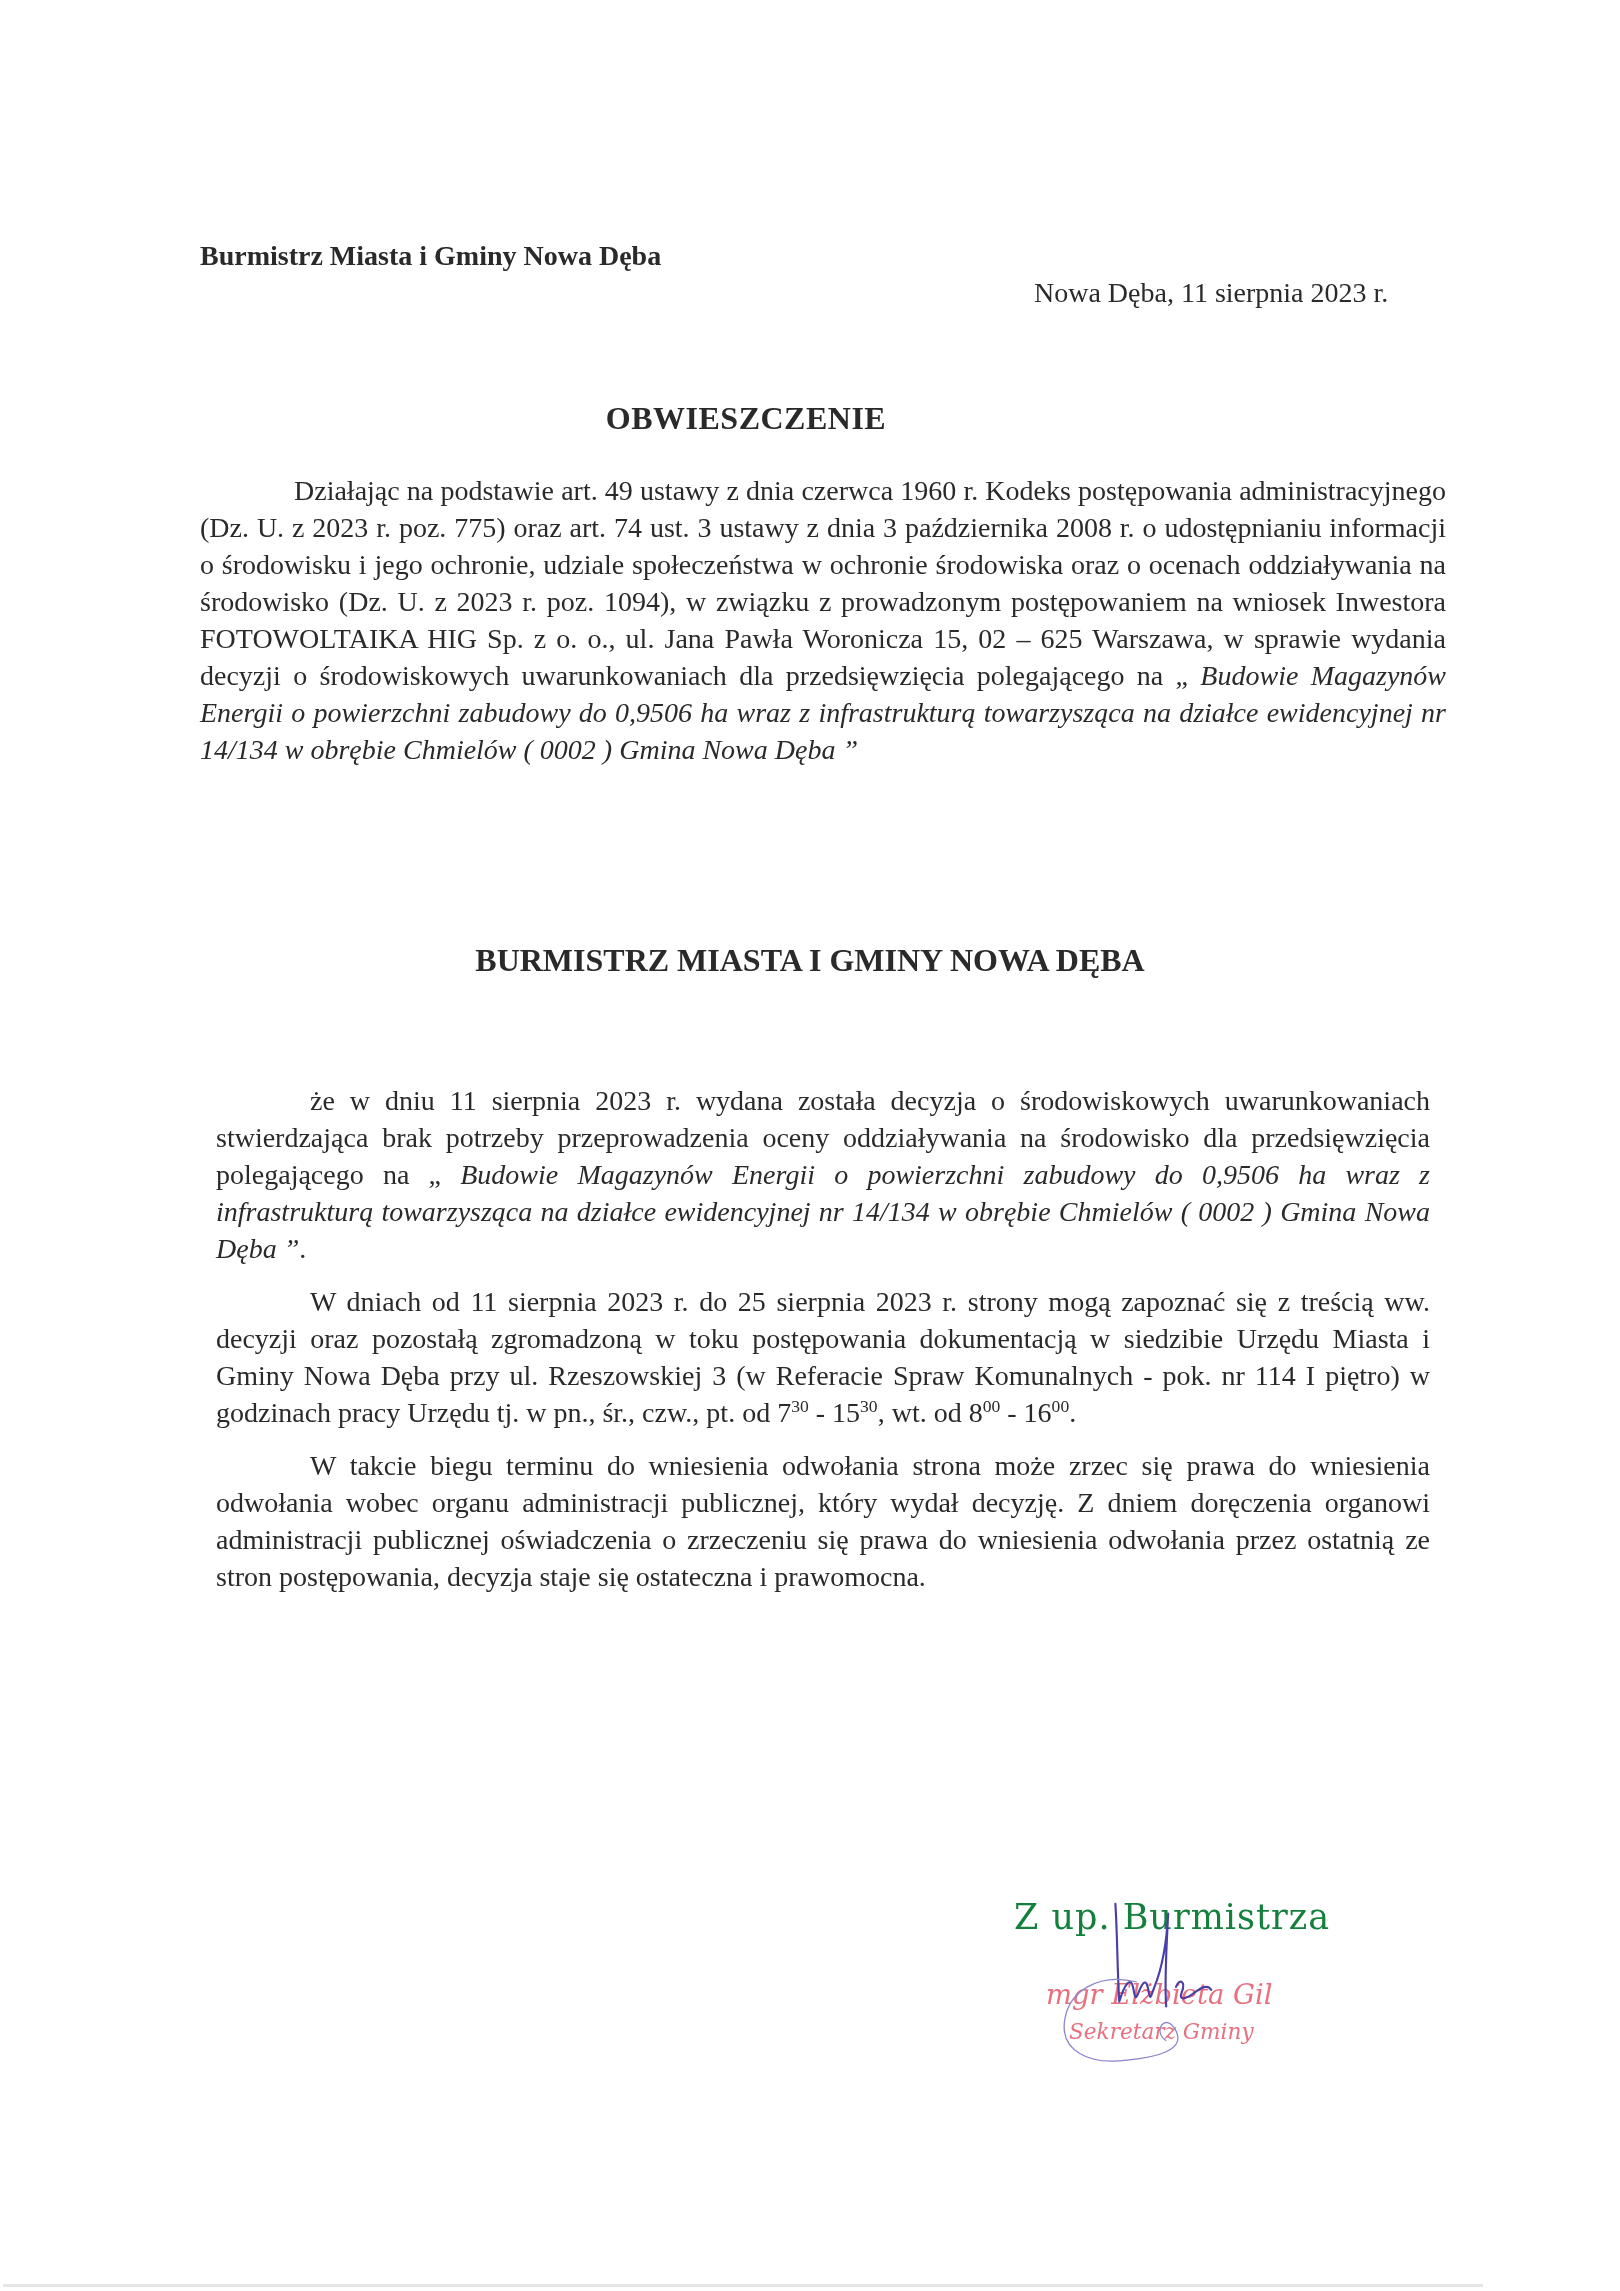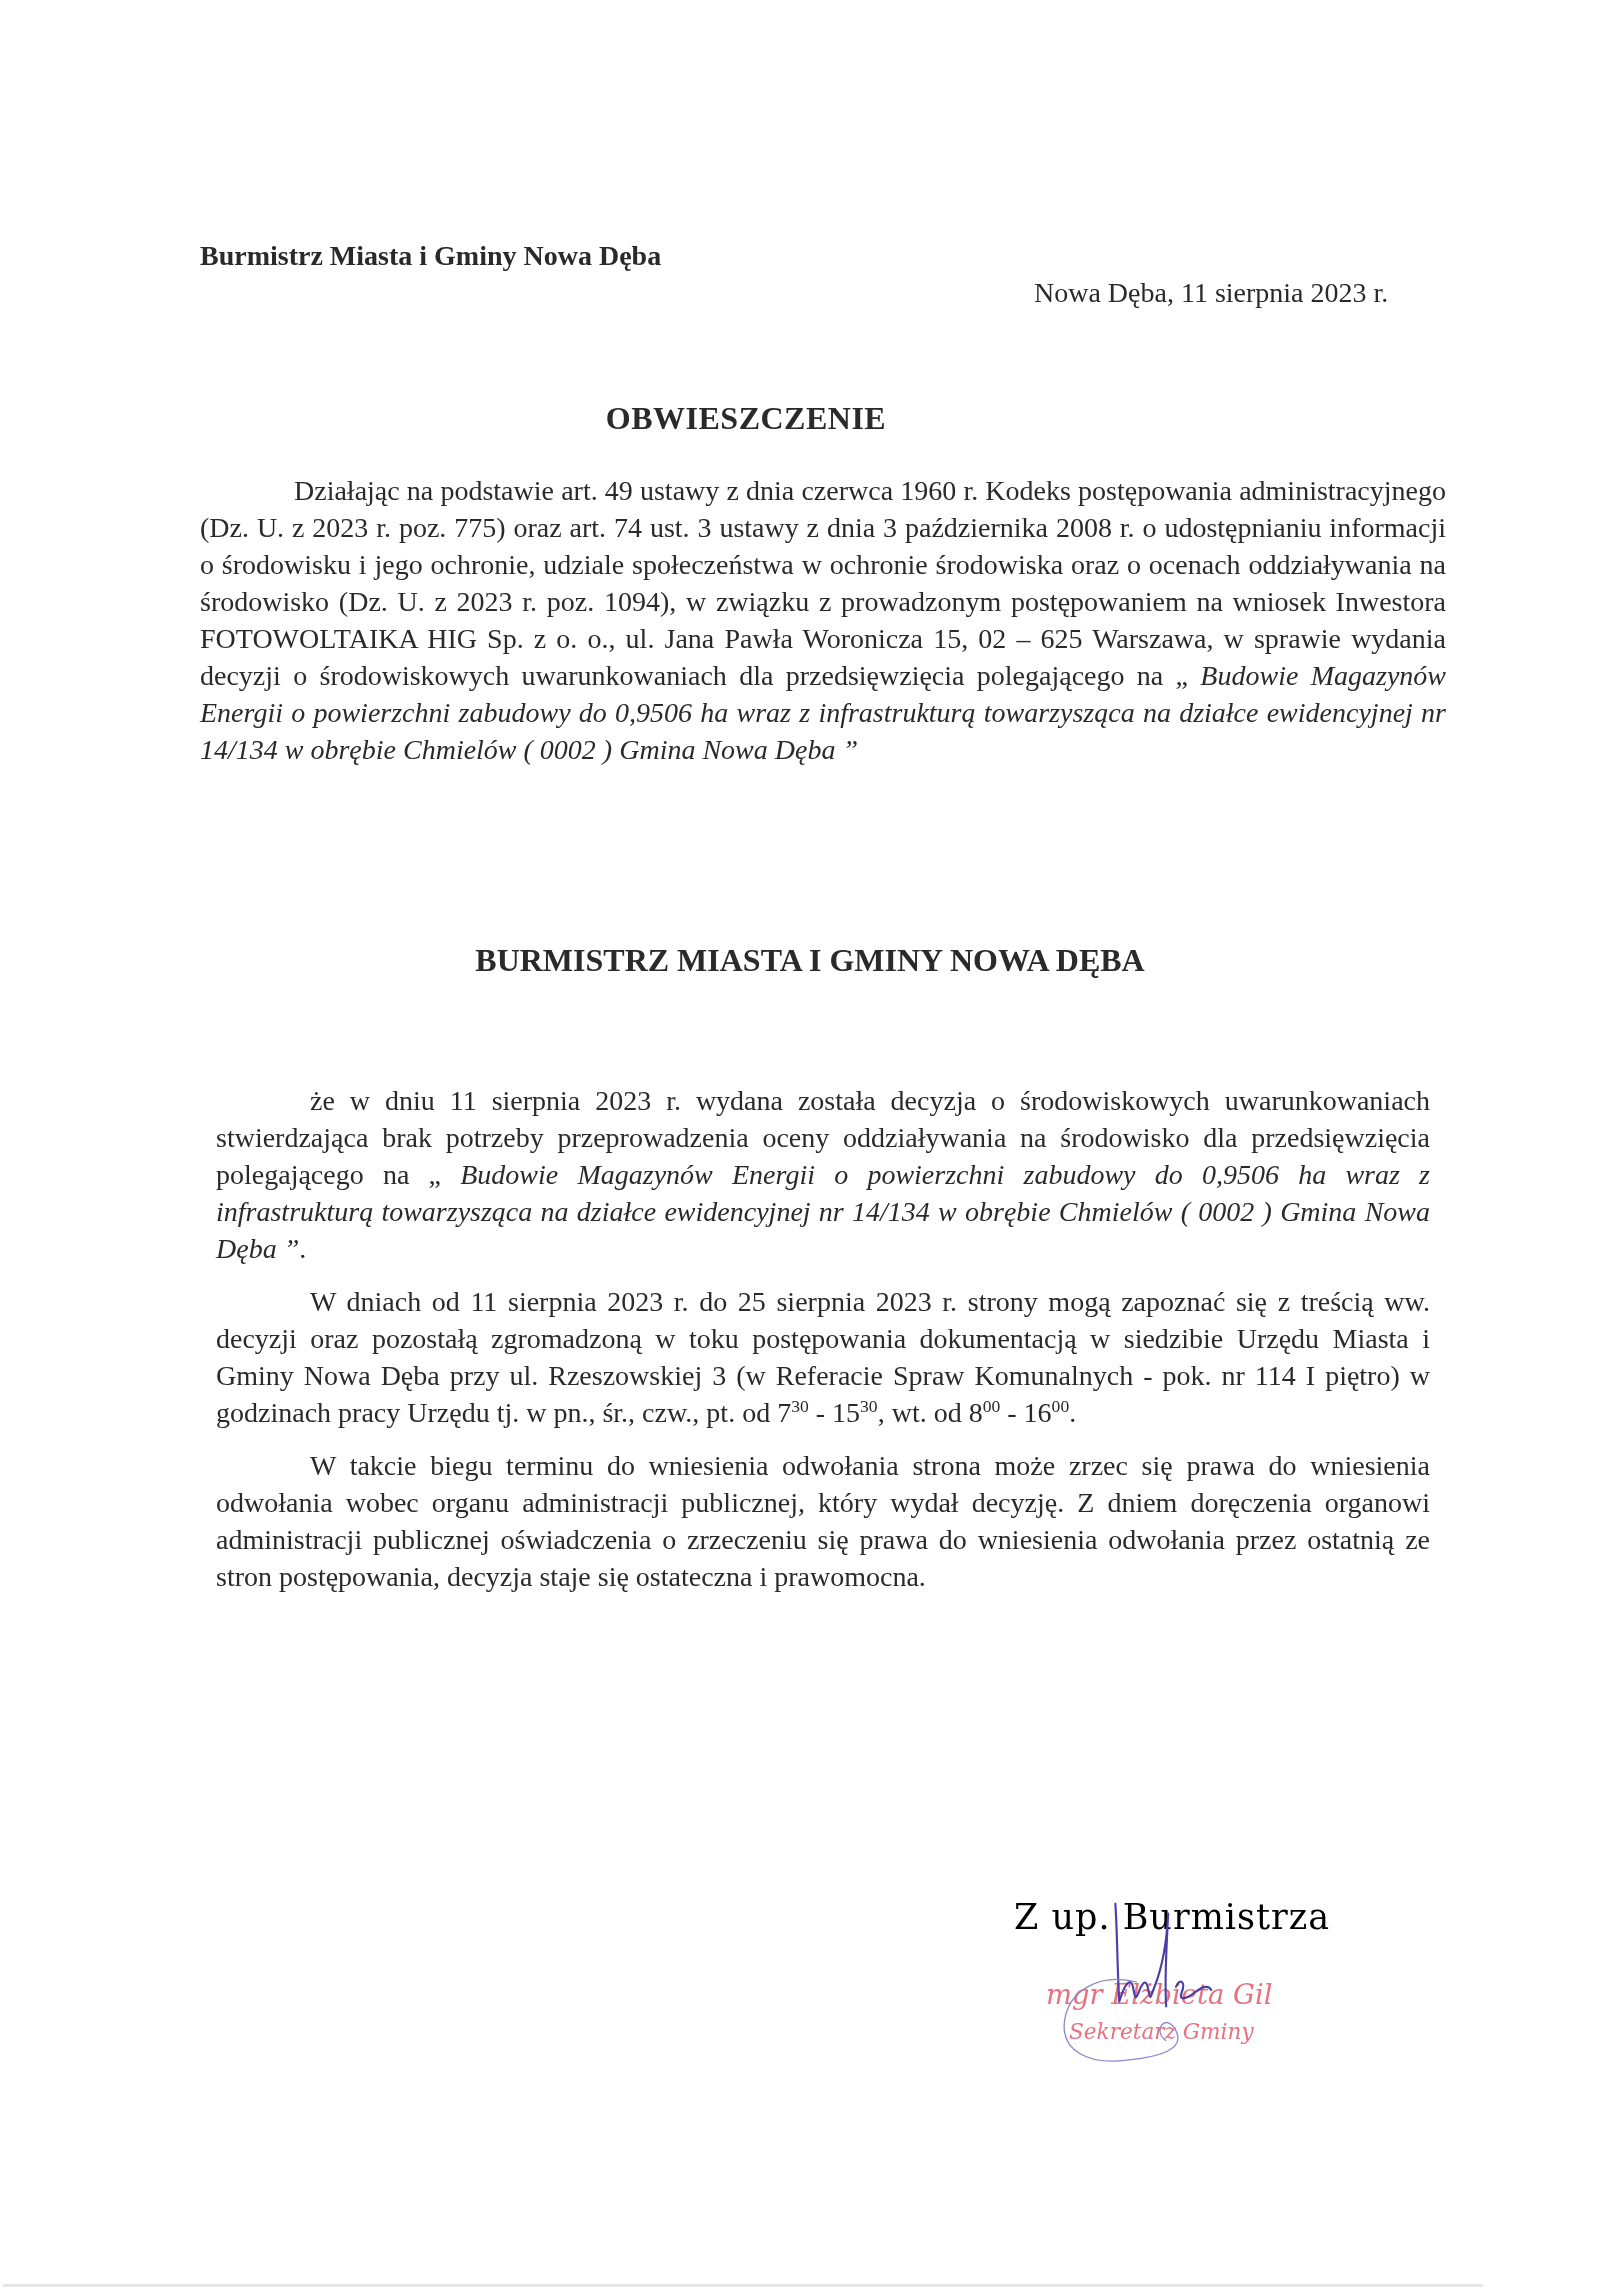--- a/index.html
+++ b/index.html
@@ -15,21 +15,21 @@
                 text-align: justify; }
   .p1 { top: 472px; }
   .indent { text-indent: 94px; }
   .heading2 { position: absolute; left: 0; width: 1620px; top: 941px; text-align: center;
               font-weight: bold; font-size: 32px; line-height: 39px; }
   .body2 { top: 1066px; }
   .body2 p { margin: 16px; }
   em { font-style: italic; }
   sup { font-size: 17.6px; line-height: 0; vertical-align: 9.8px; }
   .stamp { position: absolute; left: 1014px; top: 1897px; width: 353px; height: 167px; }
-  .stamp-line1 { position: absolute; left: 0; top: 0; color: #000000; font-size: 35px;
+  .stamp-line1 { position: absolute; left: 0; top: 0; color: #15803d; font-size: 35px;
                  font-family: "DejaVu Serif", serif; letter-spacing: 1px; }
   .stamp-line2 { position: absolute; left: 32px; top: 82px; color: #e8707f; font-size: 27.4px; font-style: italic;
                  font-family: "DejaVu Serif", serif; }
   .stamp-line3 { position: absolute; left: 55px; top: 122px; color: #e8707f; font-size: 21.6px; font-style: italic;
                  font-family: "DejaVu Serif", serif; }
   .signature { position: absolute; left: 1019px; top: 1894px; width: 314px; height: 176px; pointer-events: none; }
   .bottom-rule { position: absolute; left: 2.9px; width: 1480px; top: 2284px; height: 2.9px; background: #e6e6e6; }
 </style>
 </head>
 <body>

